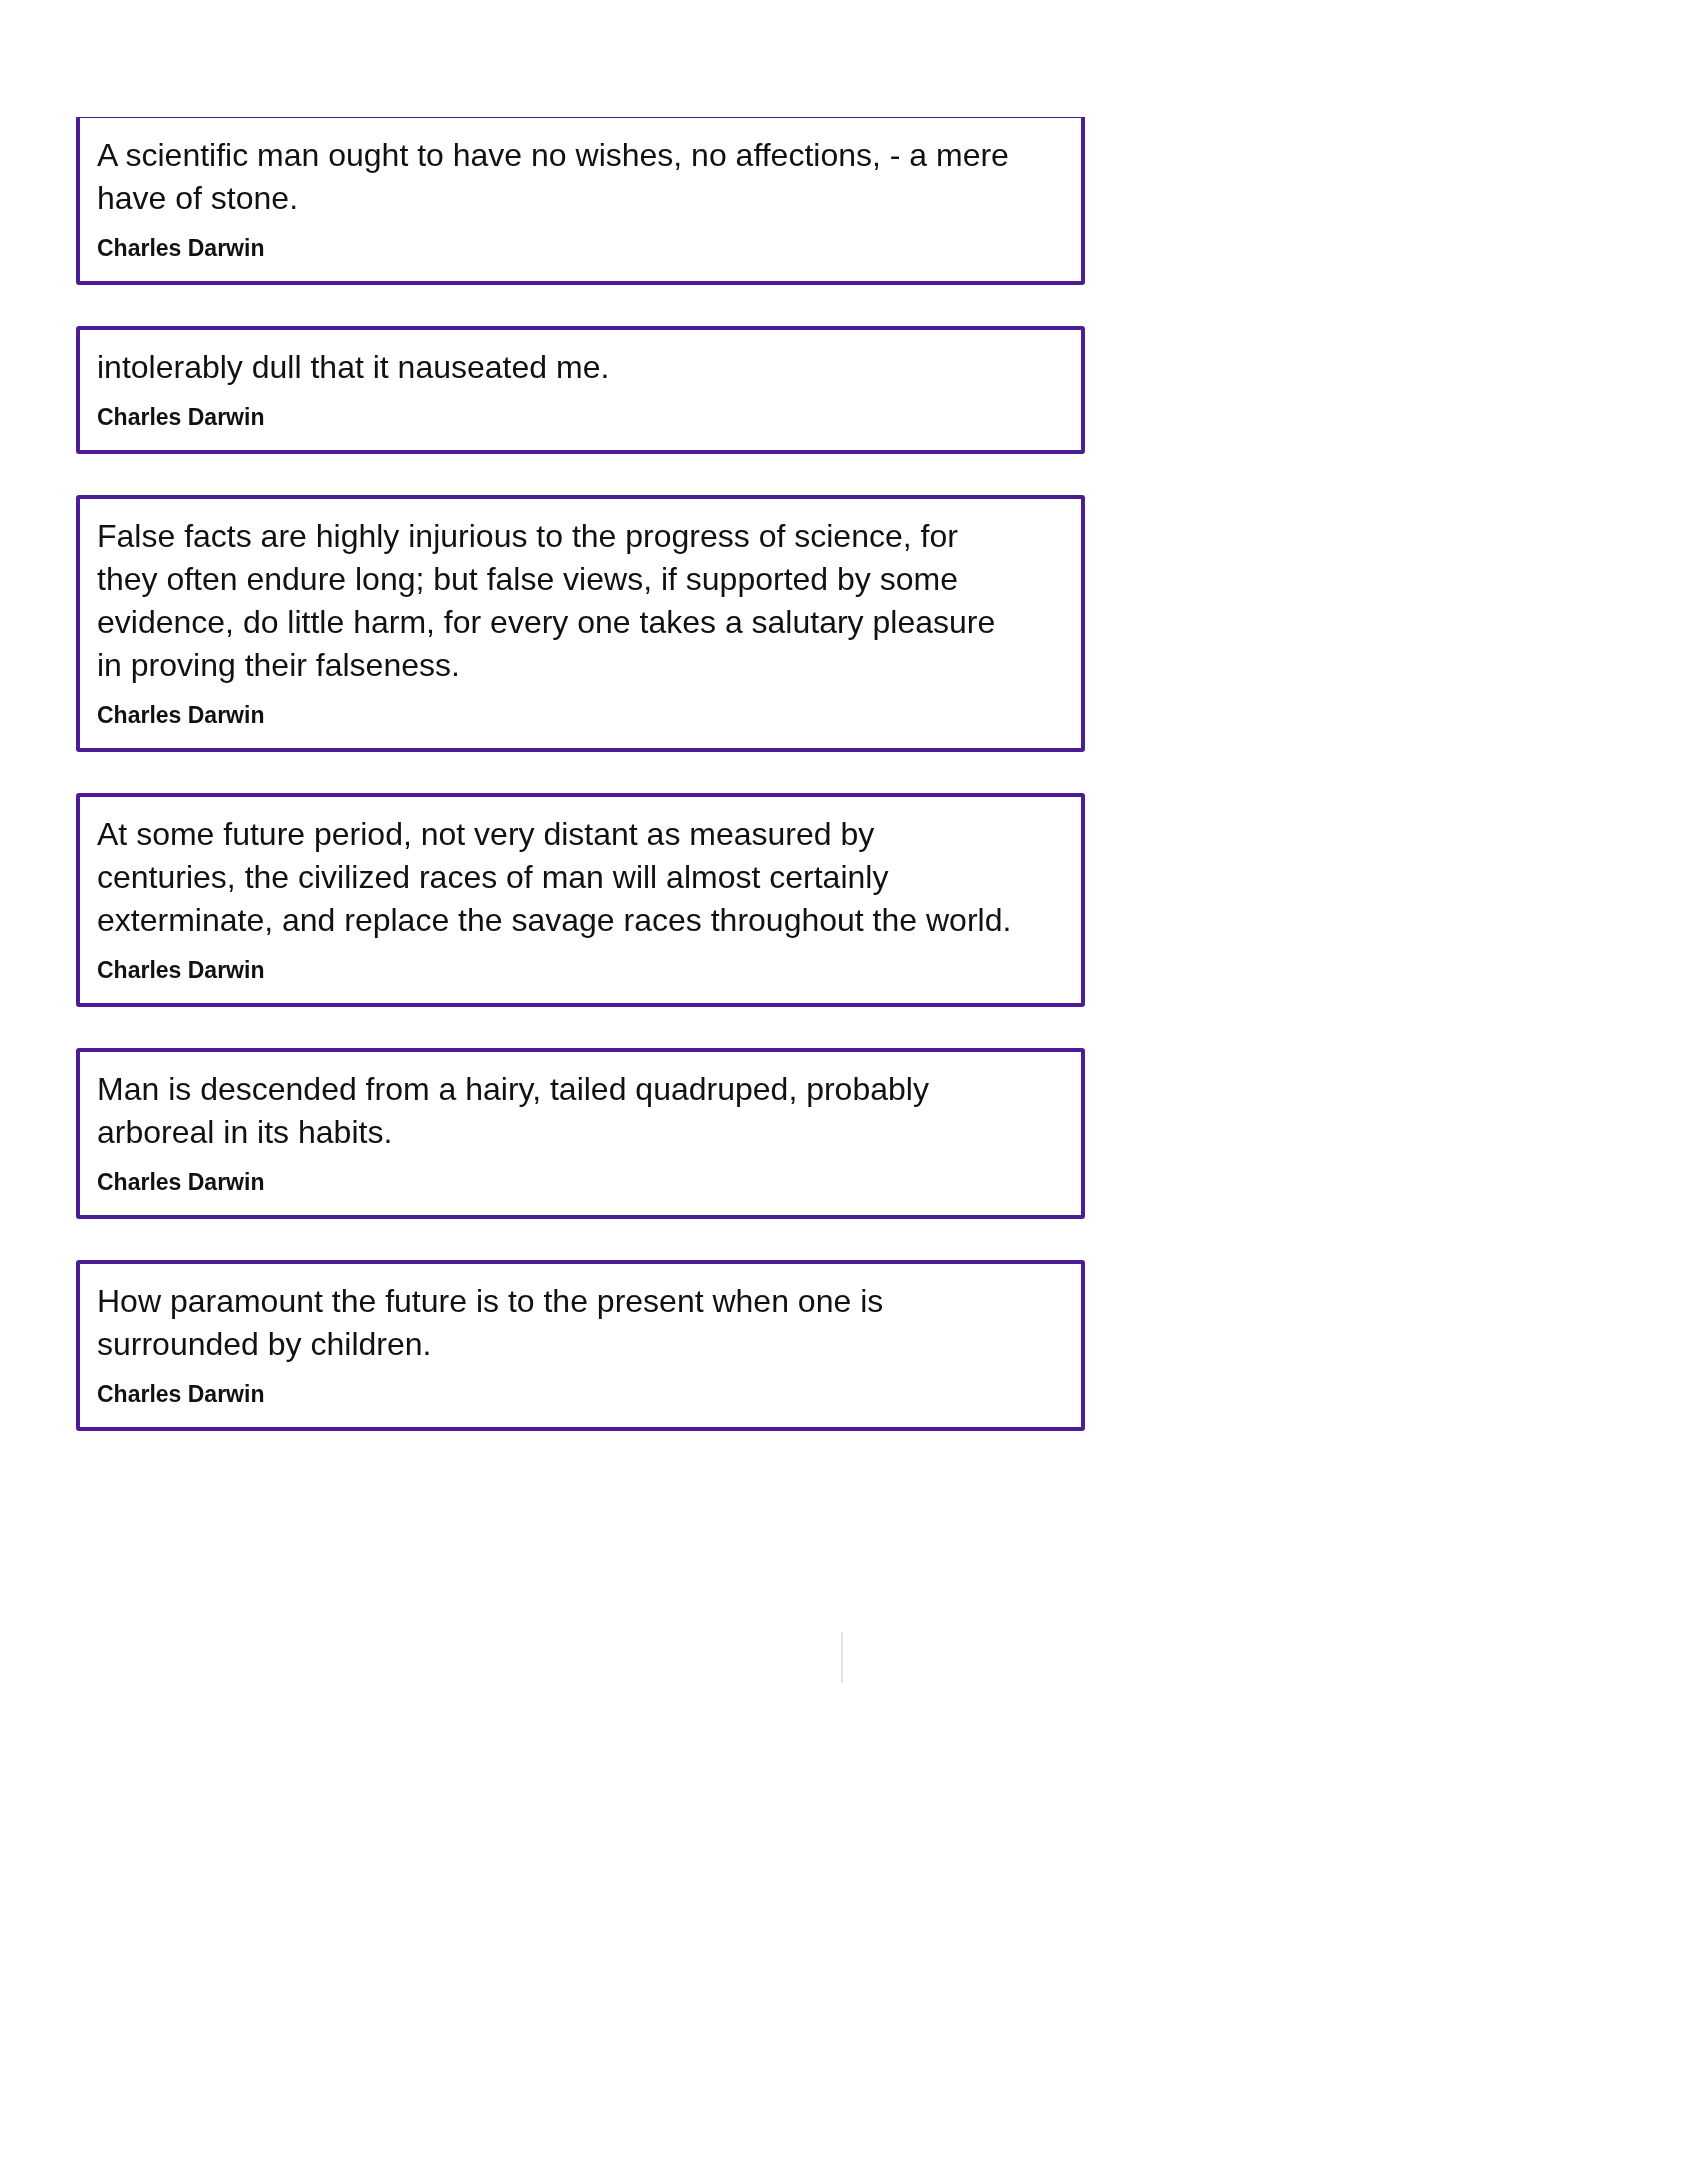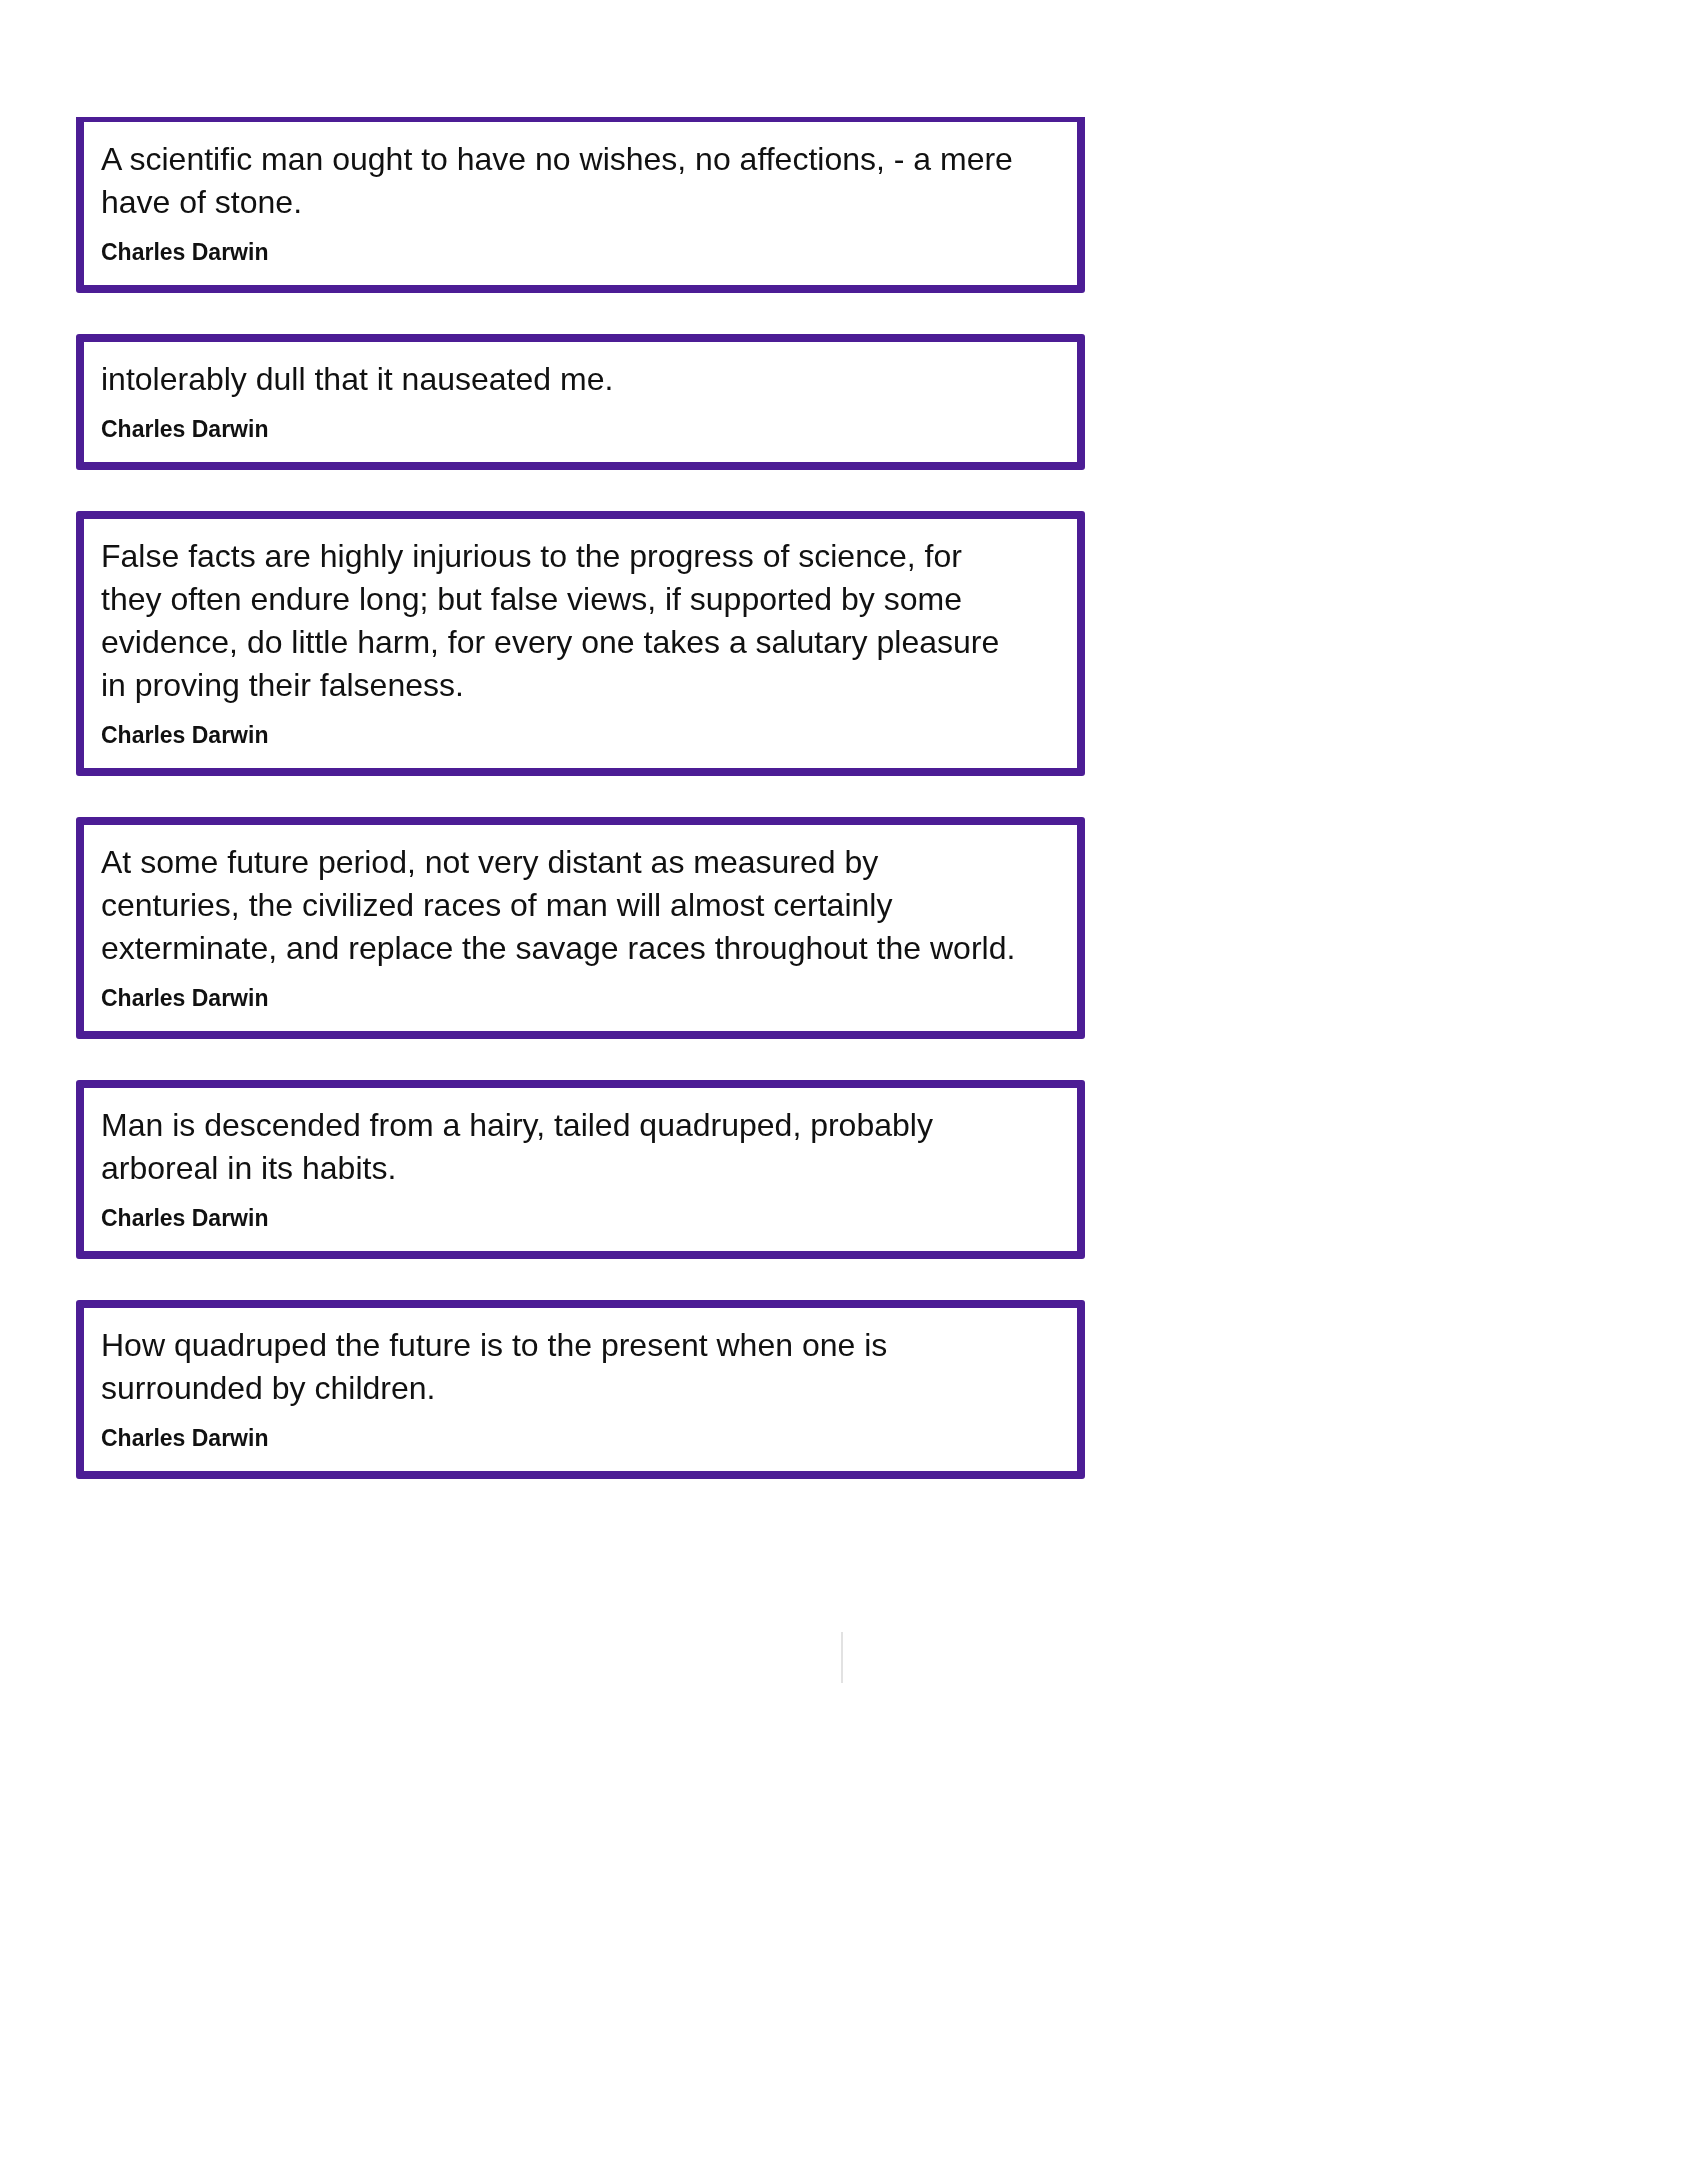--- a/index.html
+++ b/index.html
@@ -27,21 +27,21 @@
       position: absolute;
       left: 76px;
       top: -3px; 
       width: 1009px;
       margin: 0;
       padding: 0;
     }
     .quote-card {
       box-sizing: border-box;
       width: 1009px;
-      border: 8px solid #4c1d95;
+      border: 4px solid #4c1d95;
       border-radius: 3px;
       padding: 16px 17px 19px 17px;
       margin: 0 0 41px 0;
       background: #ffffff;
     }
     .quote-text {
       margin: 0;
       font-size: 32px;
       line-height: 43px;
       color: #111111;
@@ -108,21 +108,21 @@
       </div>
       <div class="quote-card">
         <p class="quote-text">
           <span class="quote-line">Man is descended from a hairy, tailed quadruped, probably</span>
           <span class="quote-line">arboreal in its habits.</span>
         </p>
         <a class="quote-author">Charles Darwin</a>
       </div>
       <div class="quote-card">
         <p class="quote-text">
-          <span class="quote-line">How quadruped the future is to the present when one is</span>
+          <span class="quote-line">How paramount the future is to the present when one is</span>
           <span class="quote-line">surrounded by children.</span>
         </p>
         <a class="quote-author">Charles Darwin</a>
       </div>
     </div>
 </div>
 
 <div class="page-divider"></div>
 
 

